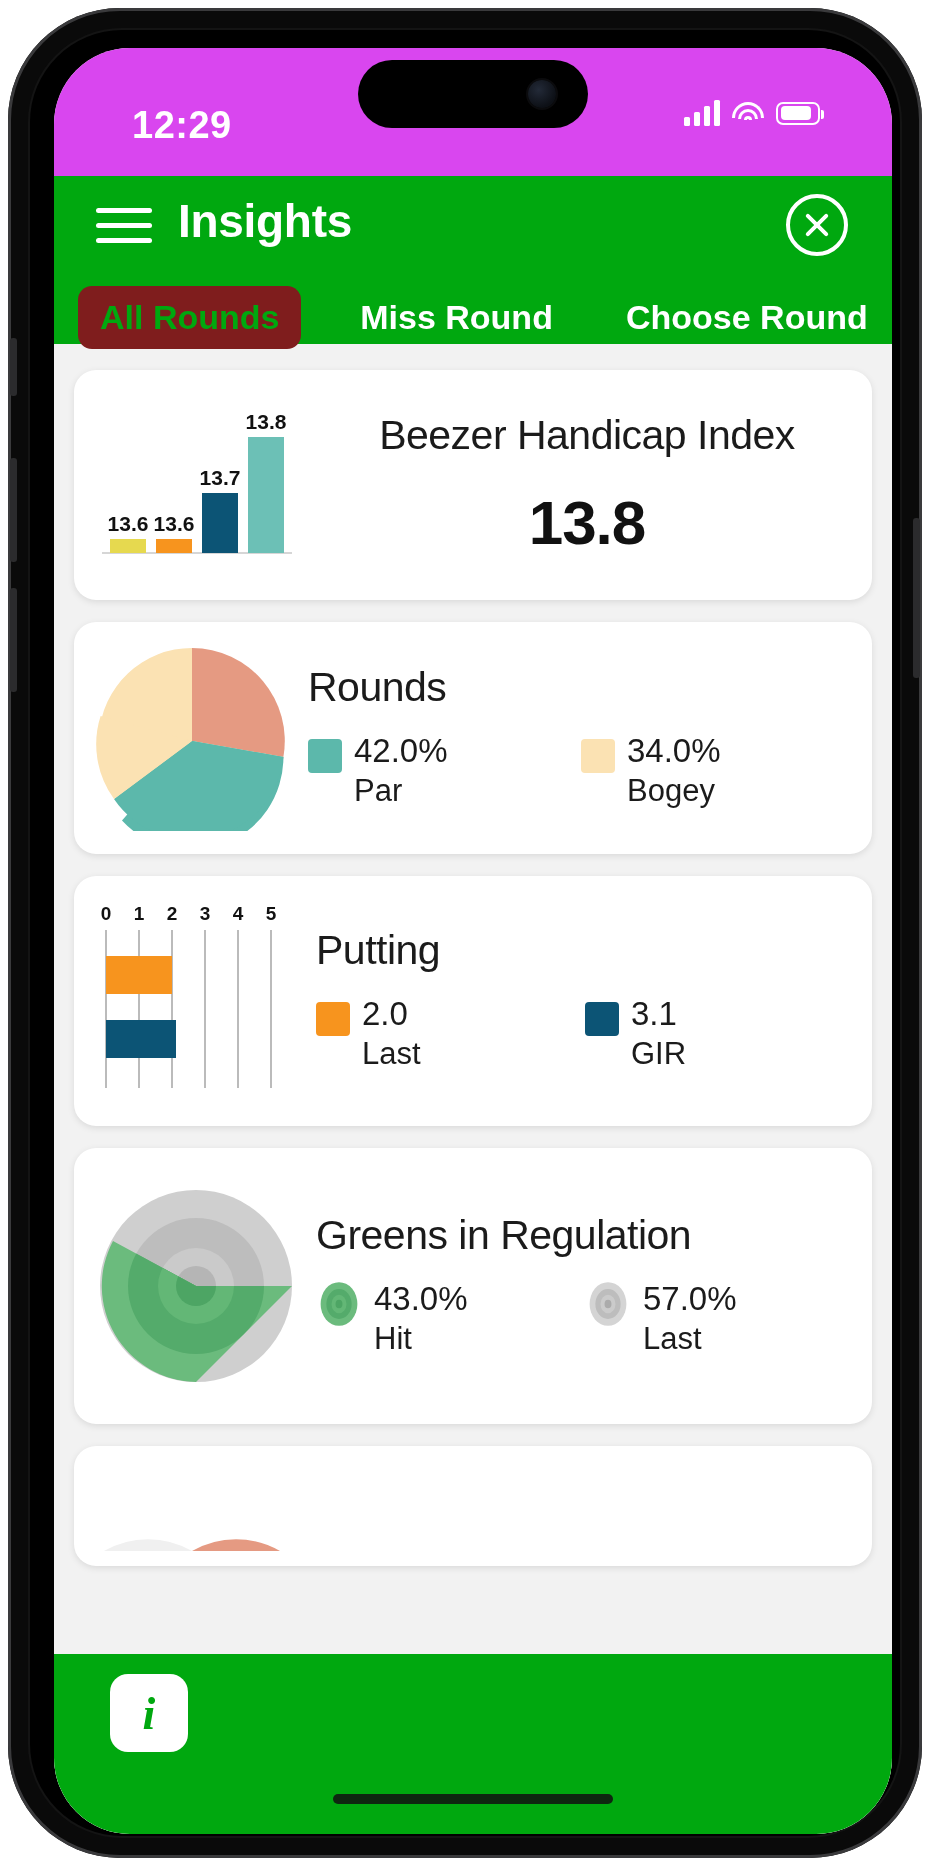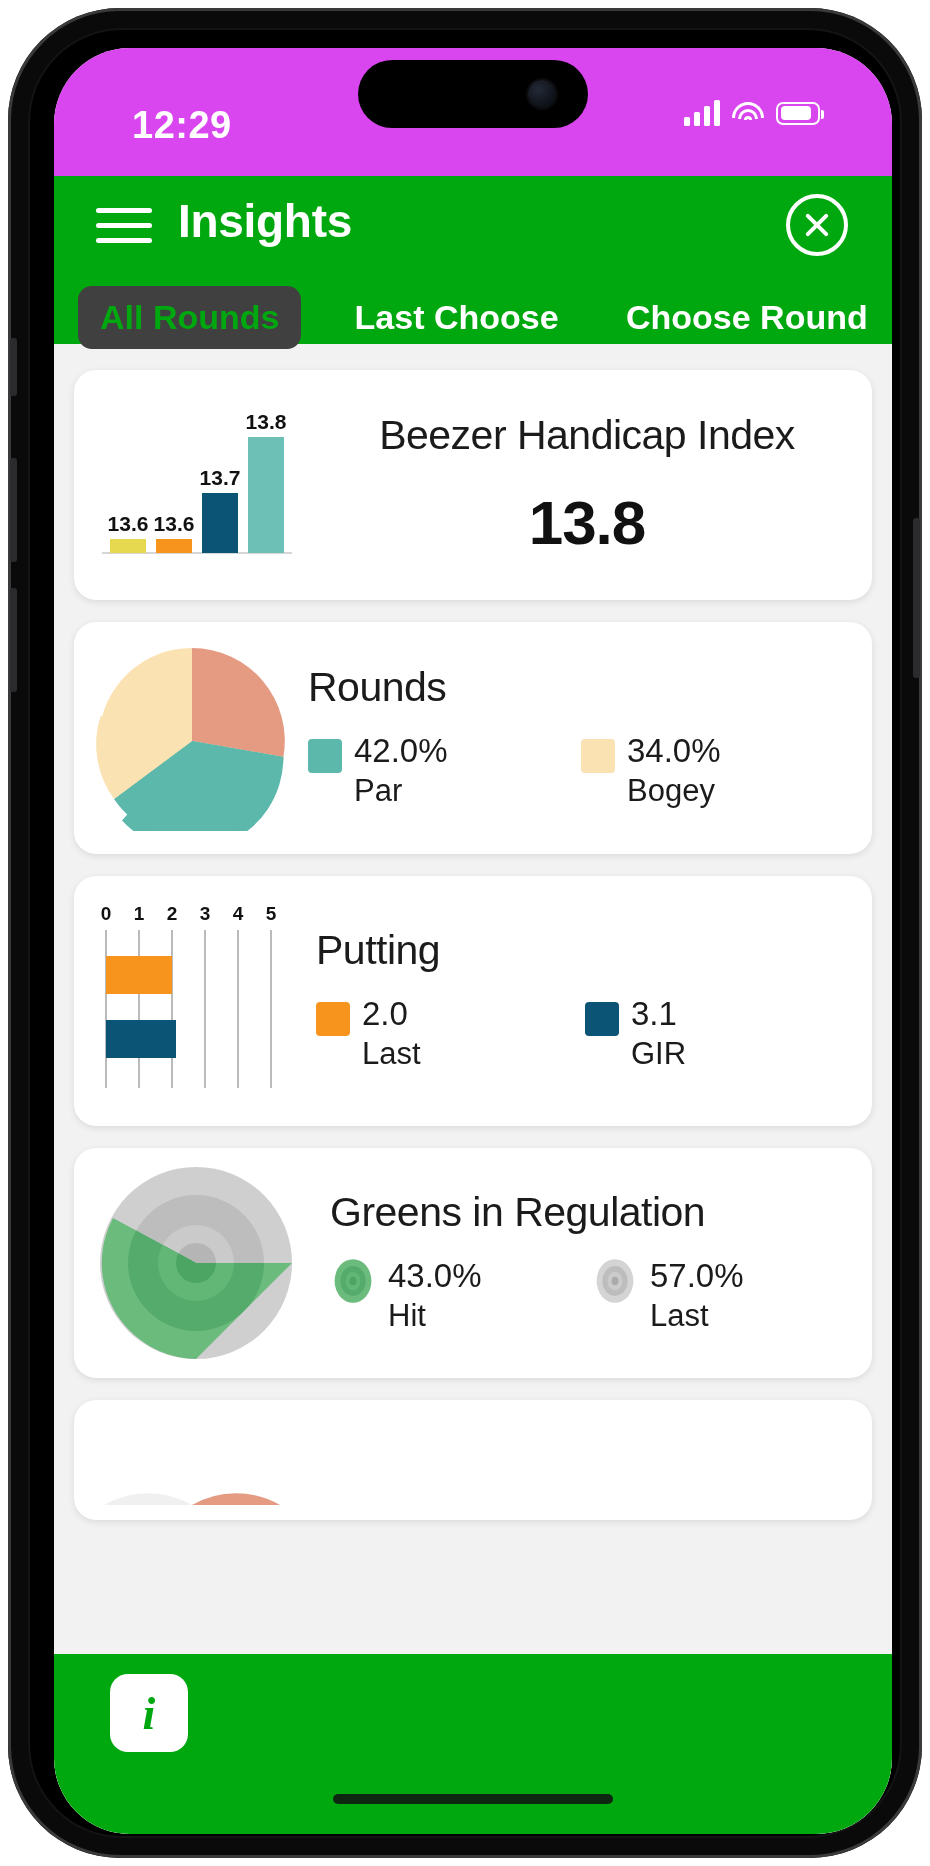--- a/index.html
+++ b/index.html
@@ -103,21 +103,21 @@
   
   #tabs{
     position:absolute; left:0; top:238px; width:100%; height:62px;
     display:flex; align-items:center; z-index:4;
   }
   .tab{
     flex:1; text-align:center; font-size:34px; font-weight:700; color:#fff;
     padding:12px 0; cursor:pointer;
   }
   .tab.active{
-    background:#404040; color:#00a80f; border-radius:14px;
+    background:#7f1d1d; color:#00a80f; border-radius:14px;
     margin:0 10px 0 24px; flex:0 0 auto; padding:12px 22px;
   }
 
   
   #content{
     position:absolute; left:0; top:300px; width:100%; bottom:0;
     background:#f2f2f2; overflow:hidden;
   }
   .card{
     position:relative; margin:22px 20px; background:#fff; border-radius:22px;
@@ -146,21 +146,21 @@
   .legend-text{ min-width:0; }
   .legend-val{ font-size:33px; color:#1b1b1b; line-height:1.2; white-space:nowrap; }
   .legend-lab{ font-size:31px; color:#1b1b1b; line-height:1.35; margin-top:4px;
     white-space:nowrap; overflow:hidden; text-overflow:clip; }
 
   
   #card-putting{ height:250px; }
   #putt-chart{ width:208px; height:198px; position:relative; }
 
   
-  #card-gir{ height:230px;gap:14px; }
+  #card-gir{ height:276px; }
   #gir-chart{ width:208px; height:200px; }
   .target-swatch{ width:46px; height:46px; flex:0 0 auto; margin-top:2px; }
 
   
   #card-partial{ height:120px; overflow:hidden; }
 
   
   #footer{
     position:absolute; left:0; bottom:0; width:100%; height:180px;
     background:#00a80f; z-index:6;
@@ -217,21 +217,21 @@
         <i></i>
           <i></i>
           <i></i>
       </div>
       <div id="header-title">Insights</div>
       <div id="close-btn"></div>
     </div>
 
     <div id="tabs">
       <div class="tab active">All Rounds</div>
-      <div class="tab">Last Choose</div>
+      <div class="tab">Miss Round</div>
       <div class="tab">Choose Round</div>
     </div>
 
     <div id="content">
 
       <div class="card" id="card-handicap">
         <div class="card-viz">
           <svg id="hc-chart" viewBox="0 0 212 180">
 
             <line x1="10" y1="158" x2="200" y2="158" stroke="#d6d6d6" stroke-width="2"></line>

